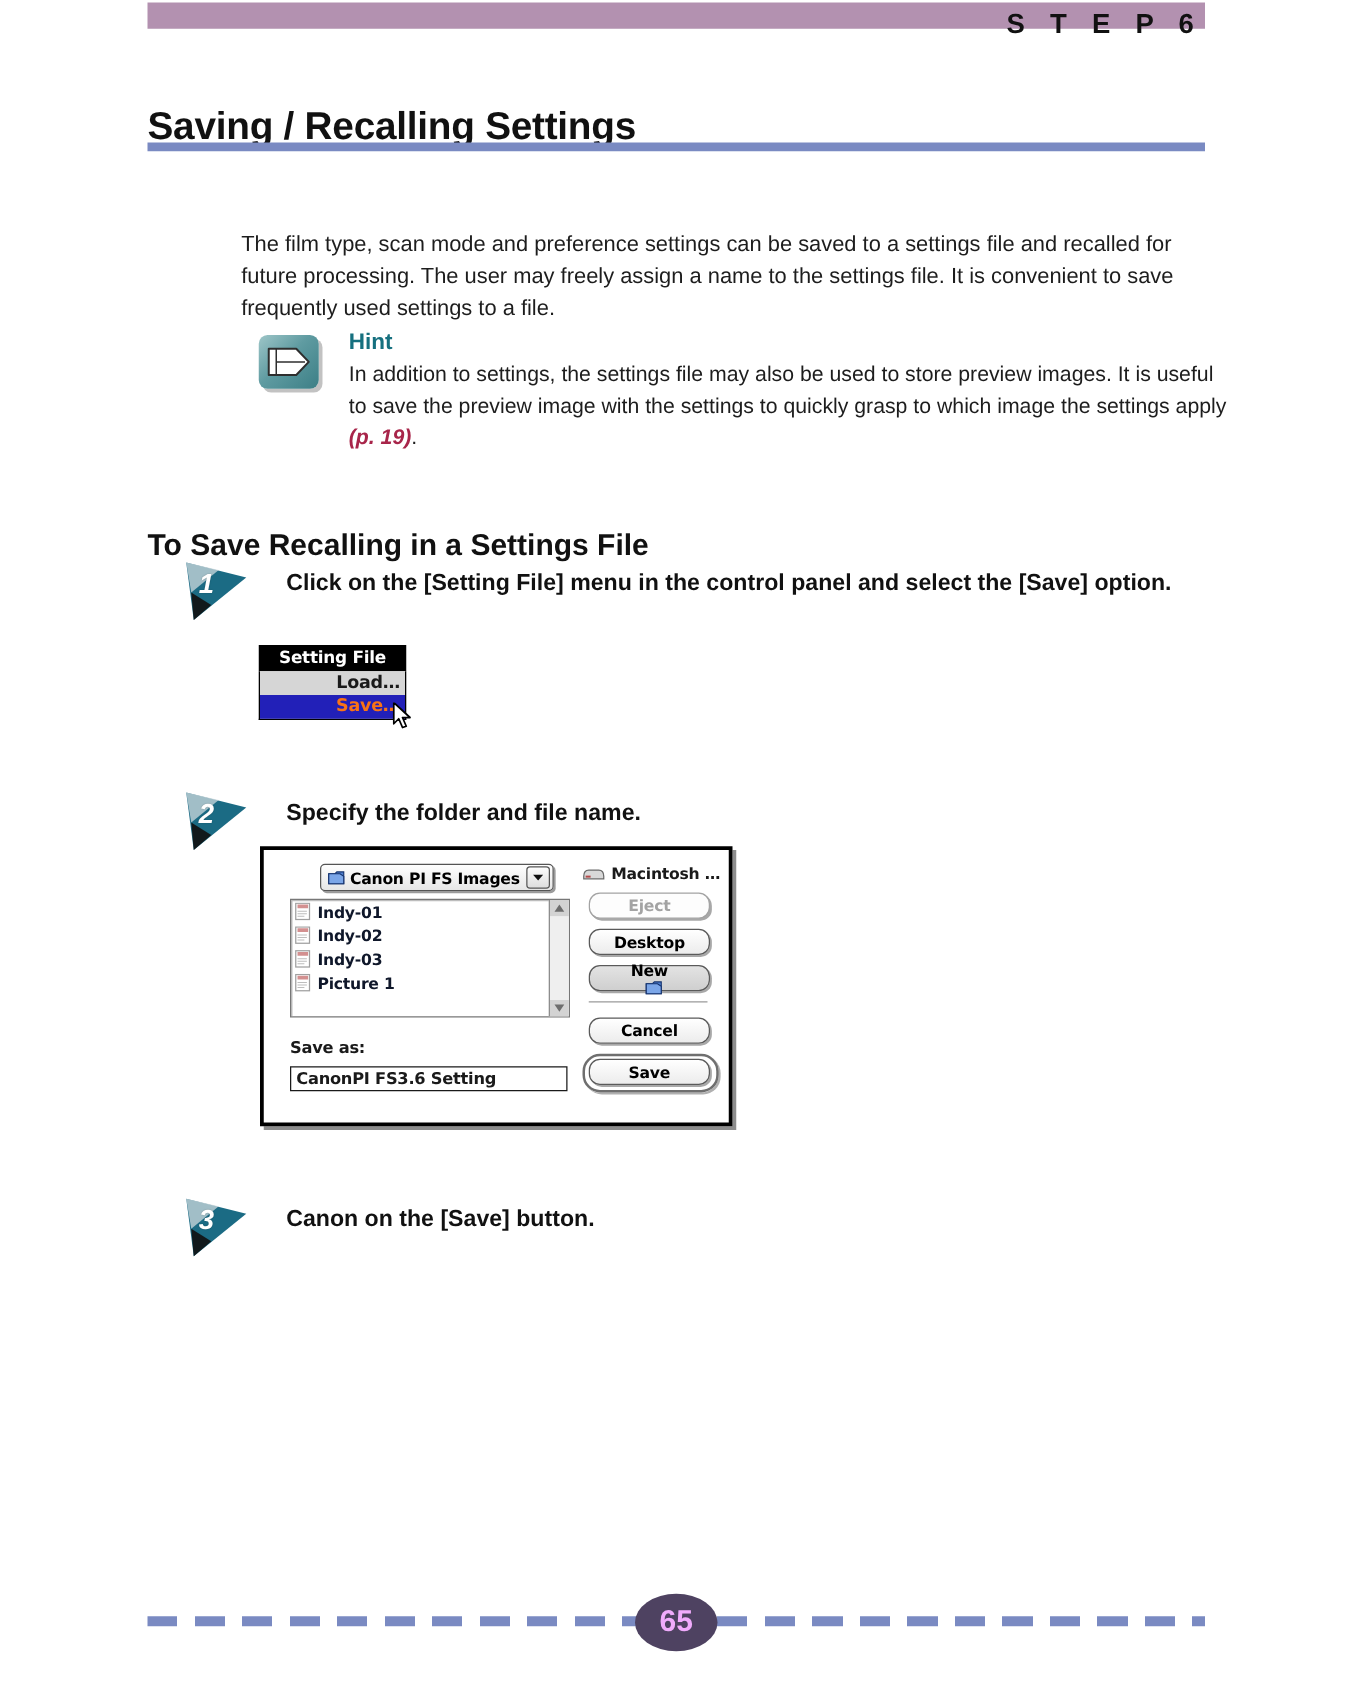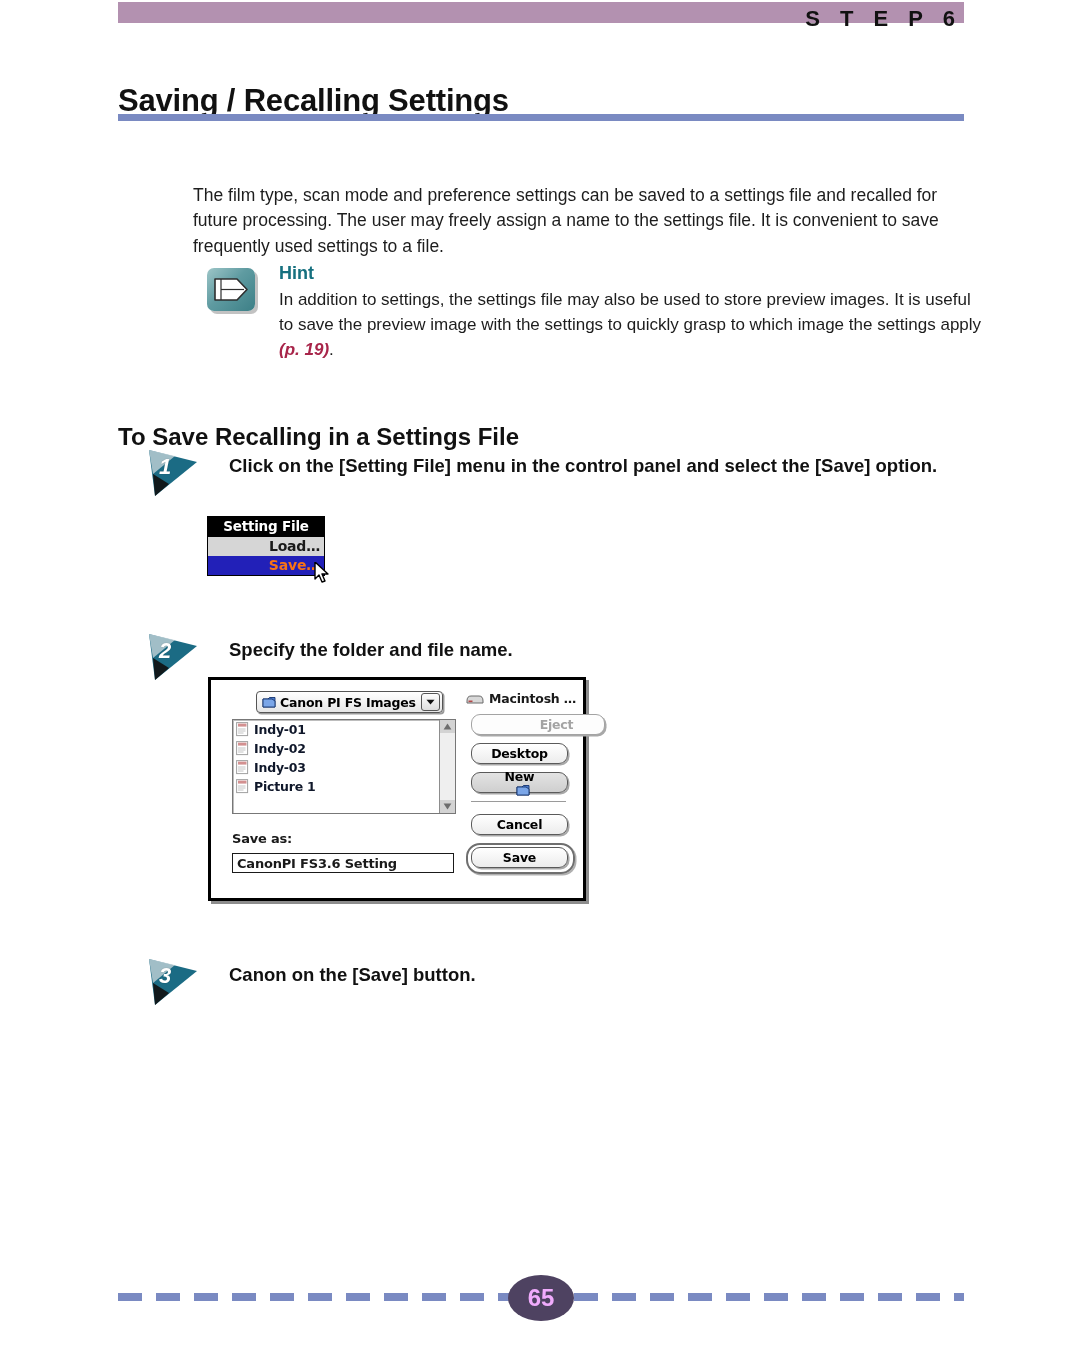--- a/index.html
+++ b/index.html
@@ -307,21 +307,21 @@
     background: linear-gradient(#ffffff, #ececec);
     box-shadow: 1.5px 1.5px 0 #a8a8a8;
     font-size: 12.5px;
     font-weight: bold;
     display: flex;
     align-items: center;
     justify-content: center;
     letter-spacing: -0.2px;
     color: #000;
   }
-  .dbtn.disabled { color: #a3a3a3; background: #fdfdfd; border-color: #a3a3a3; padding-left: 37px;}
+  .dbtn.disabled { color: #a3a3a3; background: #fdfdfd; border-color: #a3a3a3;}
   .dbtn.gray { background: linear-gradient(#e3e3e3, #cfcfcf); }
   .dbtn .bico { margin-left: 6px; display:inline-flex; }
   .dbtn-sep {
     position: absolute;
     left: 257px;
     width: 95px;
     height: 1px;
     background: #9a9a9a;
   }
   .default-ring {

